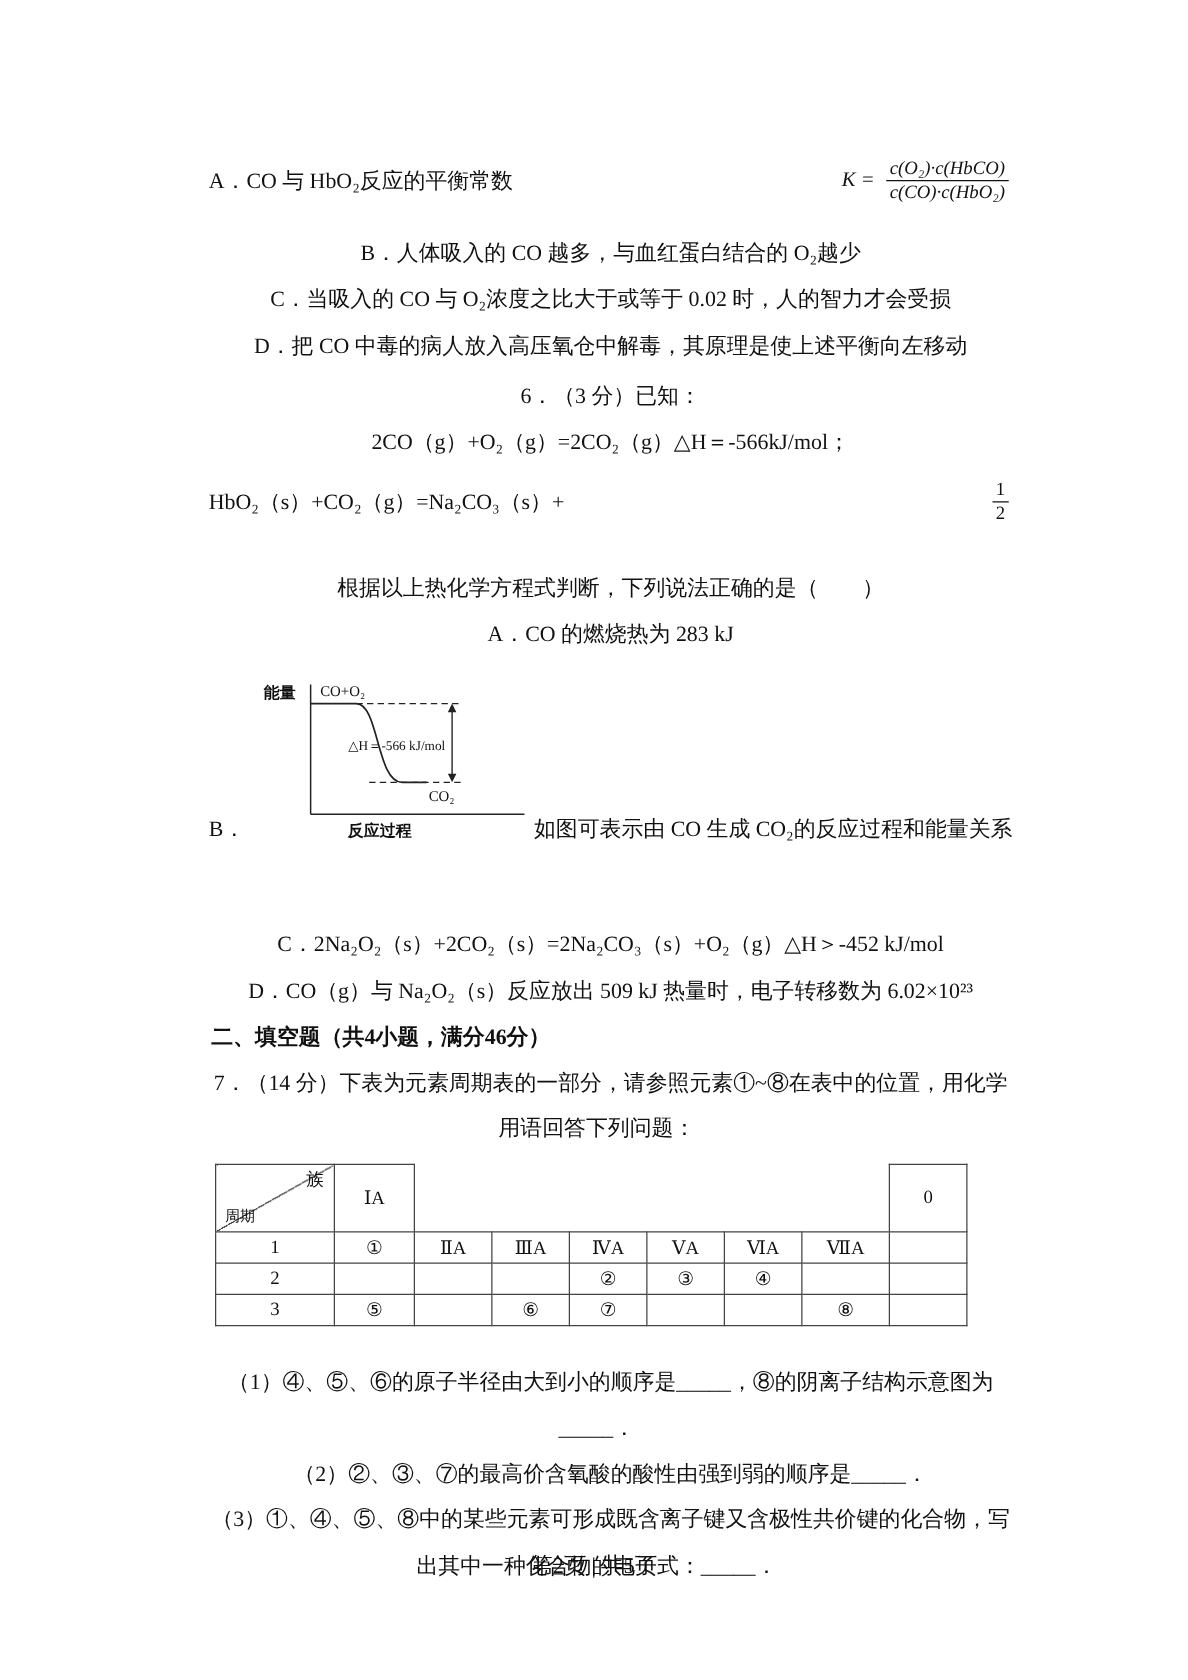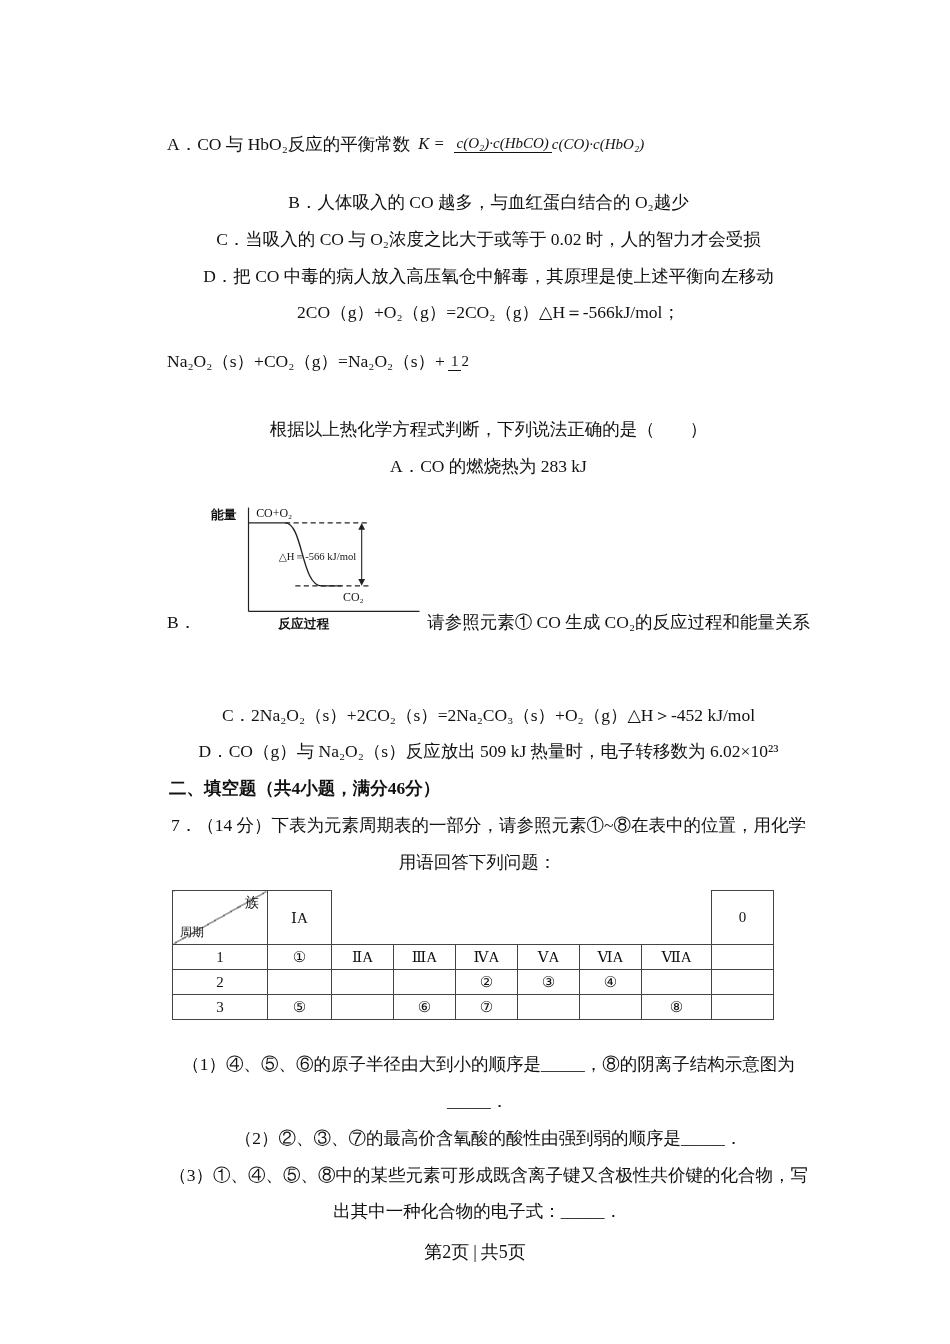--- a/index.html
+++ b/index.html
@@ -2,24 +2,24 @@
 <html><head>
 <meta charset="utf-8">
 <style>
   * { margin:0; padding:0; box-sizing:border-box; }
   html,body { background:#ffffff; }
   body { font-family:"Liberation Serif","DejaVu Serif",serif; color:#111; }
   .page { position:relative; width:950px; height:1344px; background:#fff; overflow:hidden;
           padding:118px 140px 0 145px; }
   p,.row,.figrow { font-size:17.5px; line-height:2.1; }
   .ind { text-indent:22px;text-align:center; }
-  .row { display:flex; align-items:center; padding-left:22px; }
+  .row { display:flex; align-items:center; padding-left:22px;justify-content:space-between; }
 
   
-  .frac { display:inline-flex; flex-direction:row; align-items:center; line-height:1.2;
+  .frac { display:inline-flex; flex-direction:column; align-items:center; line-height:1.2;
           font-size:15px; vertical-align:middle; margin:0 3px; }
   .frac .num { border-bottom:1.2px solid #111; padding:0 3px; }
   .kwrap { display:inline-flex; align-items:center; font-style:italic; margin-left:8px; }
   .kwrap .klhs { margin-right:6px; font-size:16.5px; }
   .opta { min-height:52px; margin-bottom:14px; }
   .eq2row { margin:4px 0 24px 0; min-height:52px; }
   .stem { margin-top:4px; }
 
   
   .figrow { display:flex; align-items:flex-end; padding-left:22px; gap:4px; margin:4px 0 50px 0; }
@@ -57,24 +57,25 @@
         <span class="num">c(O₂)·c(HbCO)</span>
         <span class="den">c(CO)·c(HbO₂)</span>
       </span>
     </span>
   </div>
 
   <p class="ind">B．人体吸入的 CO 越多，与血红蛋白结合的 O₂越少</p>
   <p class="ind">C．当吸入的 CO 与 O₂浓度之比大于或等于 0.02 时，人的智力才会受损</p>
   <p class="ind">D．把 CO 中毒的病人放入高压氧仓中解毒，其原理是使上述平衡向左移动</p>
 
+  <p class="ind stem">6．（3 分）已知：</p>
   <p class="ind">2CO（g）+O₂（g）=2CO₂（g）△H＝-566kJ/mol；</p>
 
   <div class="row eq2row">
-    <span>Na₂O₂（s）+CO₂（g）=Na₂O₂（s）+</span>
+    <span>HbO₂（s）+CO₂（g）=Na₂CO₃（s）+</span>
     <span class="frac">
       <span class="num">1</span>
       <span class="den">2</span>
     </span>
   </div>
 
   <p class="ind">根据以上热化学方程式判断，下列说法正确的是（　　）</p>
   <p class="ind">A．CO 的燃烧热为 283 kJ</p>
 
   <div class="figrow">
@@ -93,21 +94,21 @@
         <polygon points="186,34 190,26 194,34" stroke="none"></polygon>
         <polygon points="186,92 190,100 194,92" stroke="none"></polygon>
       </g>
       <text x="13" y="21" class="blab">能量</text>
       <text x="66" y="19">CO+O₂</text>
       <text x="138" y="70" text-anchor="middle" class="dlab">△H＝-566 kJ/mol</text>
       <text x="168" y="118">CO₂</text>
       <text x="92" y="150" class="blab">反应过程</text>
     </svg>
 
-    <span class="figcaption">请参照元素① CO 生成 CO₂的反应过程和能量关系</span>
+    <span class="figcaption">如图可表示由 CO 生成 CO₂的反应过程和能量关系</span>
   </div>
 
   <p class="ind">C．2Na₂O₂（s）+2CO₂（s）=2Na₂CO₃（s）+O₂（g）△H＞-452 kJ/mol</p>
   <p class="ind">D．CO（g）与 Na₂O₂（s）反应放出 509 kJ 热量时，电子转移数为 6.02×10²³</p>
 
   <p class="section-title">二、填空题（共4小题，满分46分）</p>
 
   <p class="ind">7．（14 分）下表为元素周期表的一部分，请参照元素①~⑧在表中的位置，用化学用语回答下列问题：</p>
 
   <table class="ptable">

